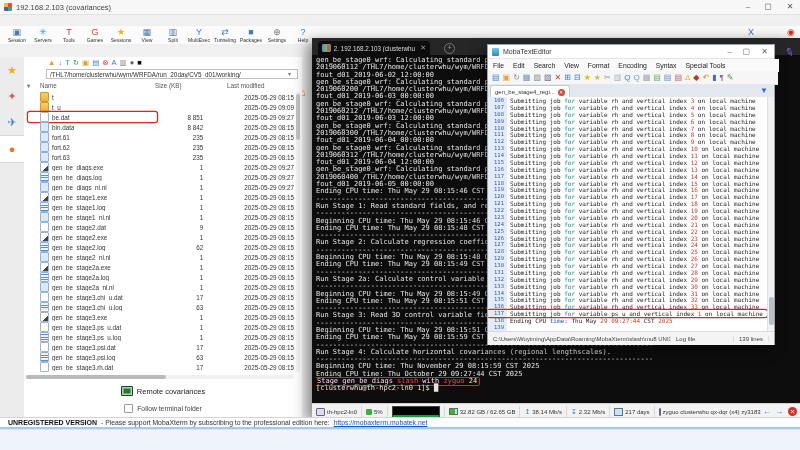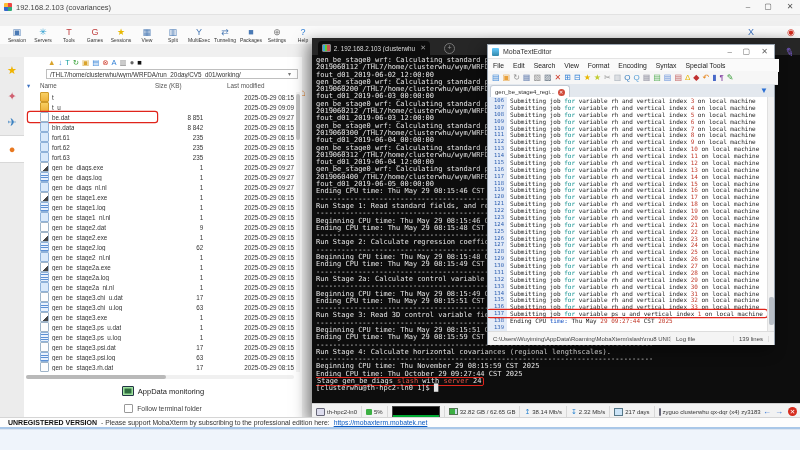--- a/index.html
+++ b/index.html
@@ -502,21 +502,21 @@
       </div>
     </div>
   <div class="abs" id="hscroll">
       <div id="hthumb"></div>
     </div>
   <div class="abs" id="vscroll">
       <div id="vthumb"></div>
     </div>
   <div class="abs" id="remote-mon">
     <span id="rm-icon"></span>
-    <span>AppData monitoring</span>
+    <span>Remote covariances</span>
   </div>
   <div class="abs" id="follow-row">
     <span id="follow-cb"></span>
     <span>Follow terminal folder</span>
   </div>
 
   <div class="abs" id="term-win">
     <div id="term-tabbar">
       <div id="term-tab">
         <span class="ttico"></span>
@@ -563,21 +563,21 @@
         <div class="tline">--------------------------------------------------------------------------------</div>
         <div class="tline">Run Stage 3: Read 3D control variable fields, and calculate vertical covariances.</div>
         <div class="tline">--------------------------------------------------------------------------------</div>
         <div class="tline">Beginning CPU time: Thu May 29 08:15:51 CST 2025</div>
         <div class="tline">Ending CPU time: Thu May 29 08:15:59 CST 2025</div>
         <div class="tline">--------------------------------------------------------------------------------</div>
         <div class="tline">Run Stage 4: Calculate horizontal covariances (regional lengthscales).</div>
         <div class="tline">--------------------------------------------------------------------------------</div>
         <div class="tline">Beginning CPU time: Thu November 29 08:15:59 CST 2025</div>
         <div class="tline">Ending CPU time: Thu October 29 09:27:44 CST 2025</div>
-        <div class="tline"><span class="boxwrap">Stage gen_be_diags <span class="tred">slash</span> with <span class="tred">server</span> 24</span></div>
+        <div class="tline"><span class="boxwrap">Stage gen_be_diags <span class="tred">slash</span> with <span class="tred">zyguo</span> 24</span></div>
         <div class="tline">[clusterwhu@th-hpc2-ln0 1]$ █</div>
       </div>
     <div id="term-status">
       <span class="tsitem">
           <span class="pcico"></span>
           <span>th-hpc2-ln0</span>
         </span>
       <span class="tsitem">
           <span class="chipico"></span>
           <span>5%</span>

